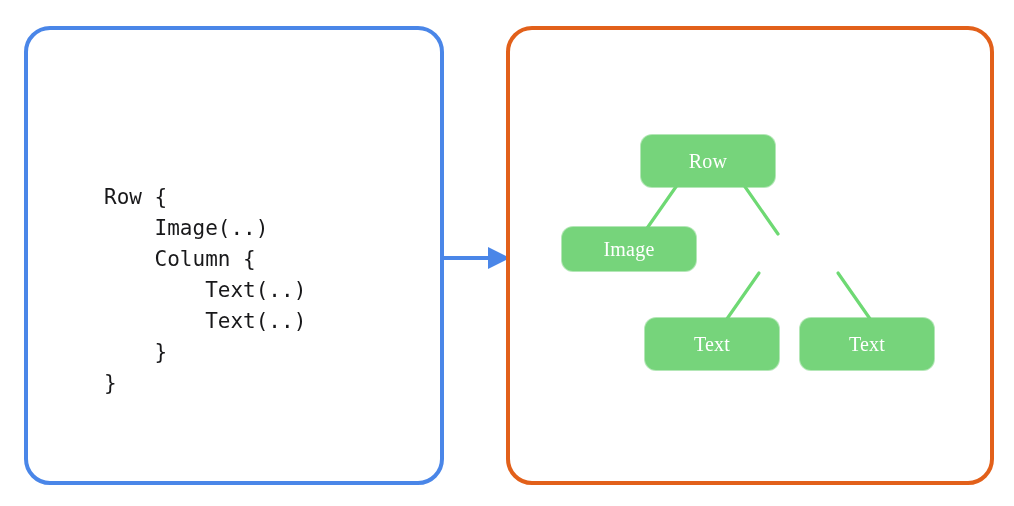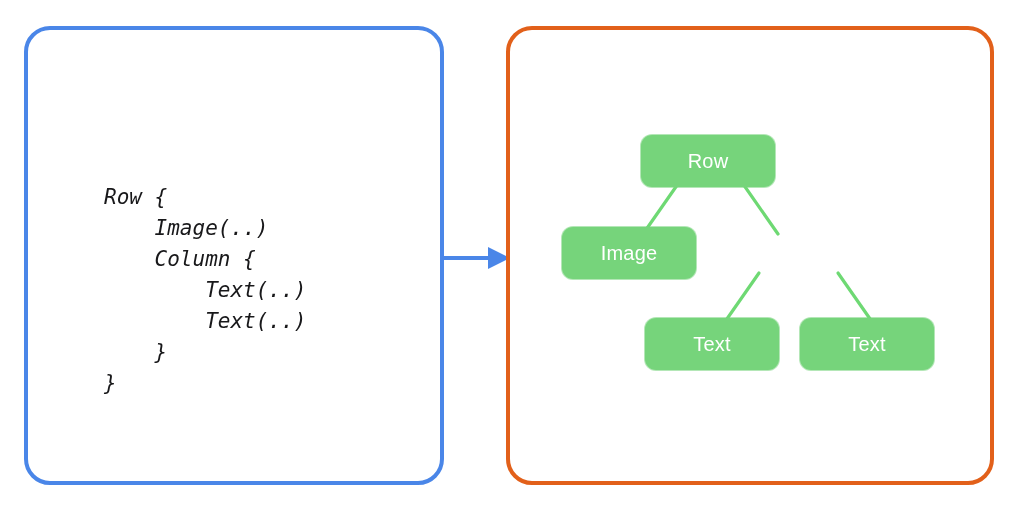--- a/index.html
+++ b/index.html
@@ -51,21 +51,20 @@
     position: absolute;
     left: 76px;
     top: 152px;
     margin: 0;
     font-family: "DejaVu Sans Mono", "Liberation Mono", monospace;
     font-size: 21px;
     line-height: 31px;
     color: #18181a;
     white-space: pre;
     letter-spacing: 0px;
-    font-style: italic;
   }
 
   
   #arrow {
     position: absolute;
     left: 438px;
     top: 240px;
     width: 76px;
     height: 36px;
   }
@@ -84,31 +83,31 @@
     background: #76d47b;
     border-radius: 11px;
     box-sizing: border-box;
     display: flex;
     align-items: center;
     justify-content: center;
     box-shadow: 0 0 0 1px rgba(118, 212, 123, 0.55);
   }
   .node-label {
     color: #ffffff;
-    font-family: Liberation Sans, sans-serif;
+    font-family: Liberation Serif, serif;
     font-size: 20px;
     line-height: 20px;
     font-weight: 400;
     letter-spacing: 0.2px;
     white-space: nowrap;
     user-select: none;
   }
 
   #node-row    { left: 641px; top: 135px; width: 134px; height: 52px; }
-  #node-image  { left: 562px; top: 227px; width: 134px; height: 52px; }
+  #node-image  { left: 562px; top: 227px; width: 134px; height: 44px; }
   #node-column { left: 719px; top: 227px; width: 134px; height: 52px; }
   #node-text-1 { left: 645px; top: 318px; width: 134px; height: 52px; }
   #node-text-2 { left: 800px; top: 318px; width: 134px; height: 52px; }
 </style>
 </head>
 <body>
 
 <div id="canvas">
 
   <div class="panel" id="code-panel">

